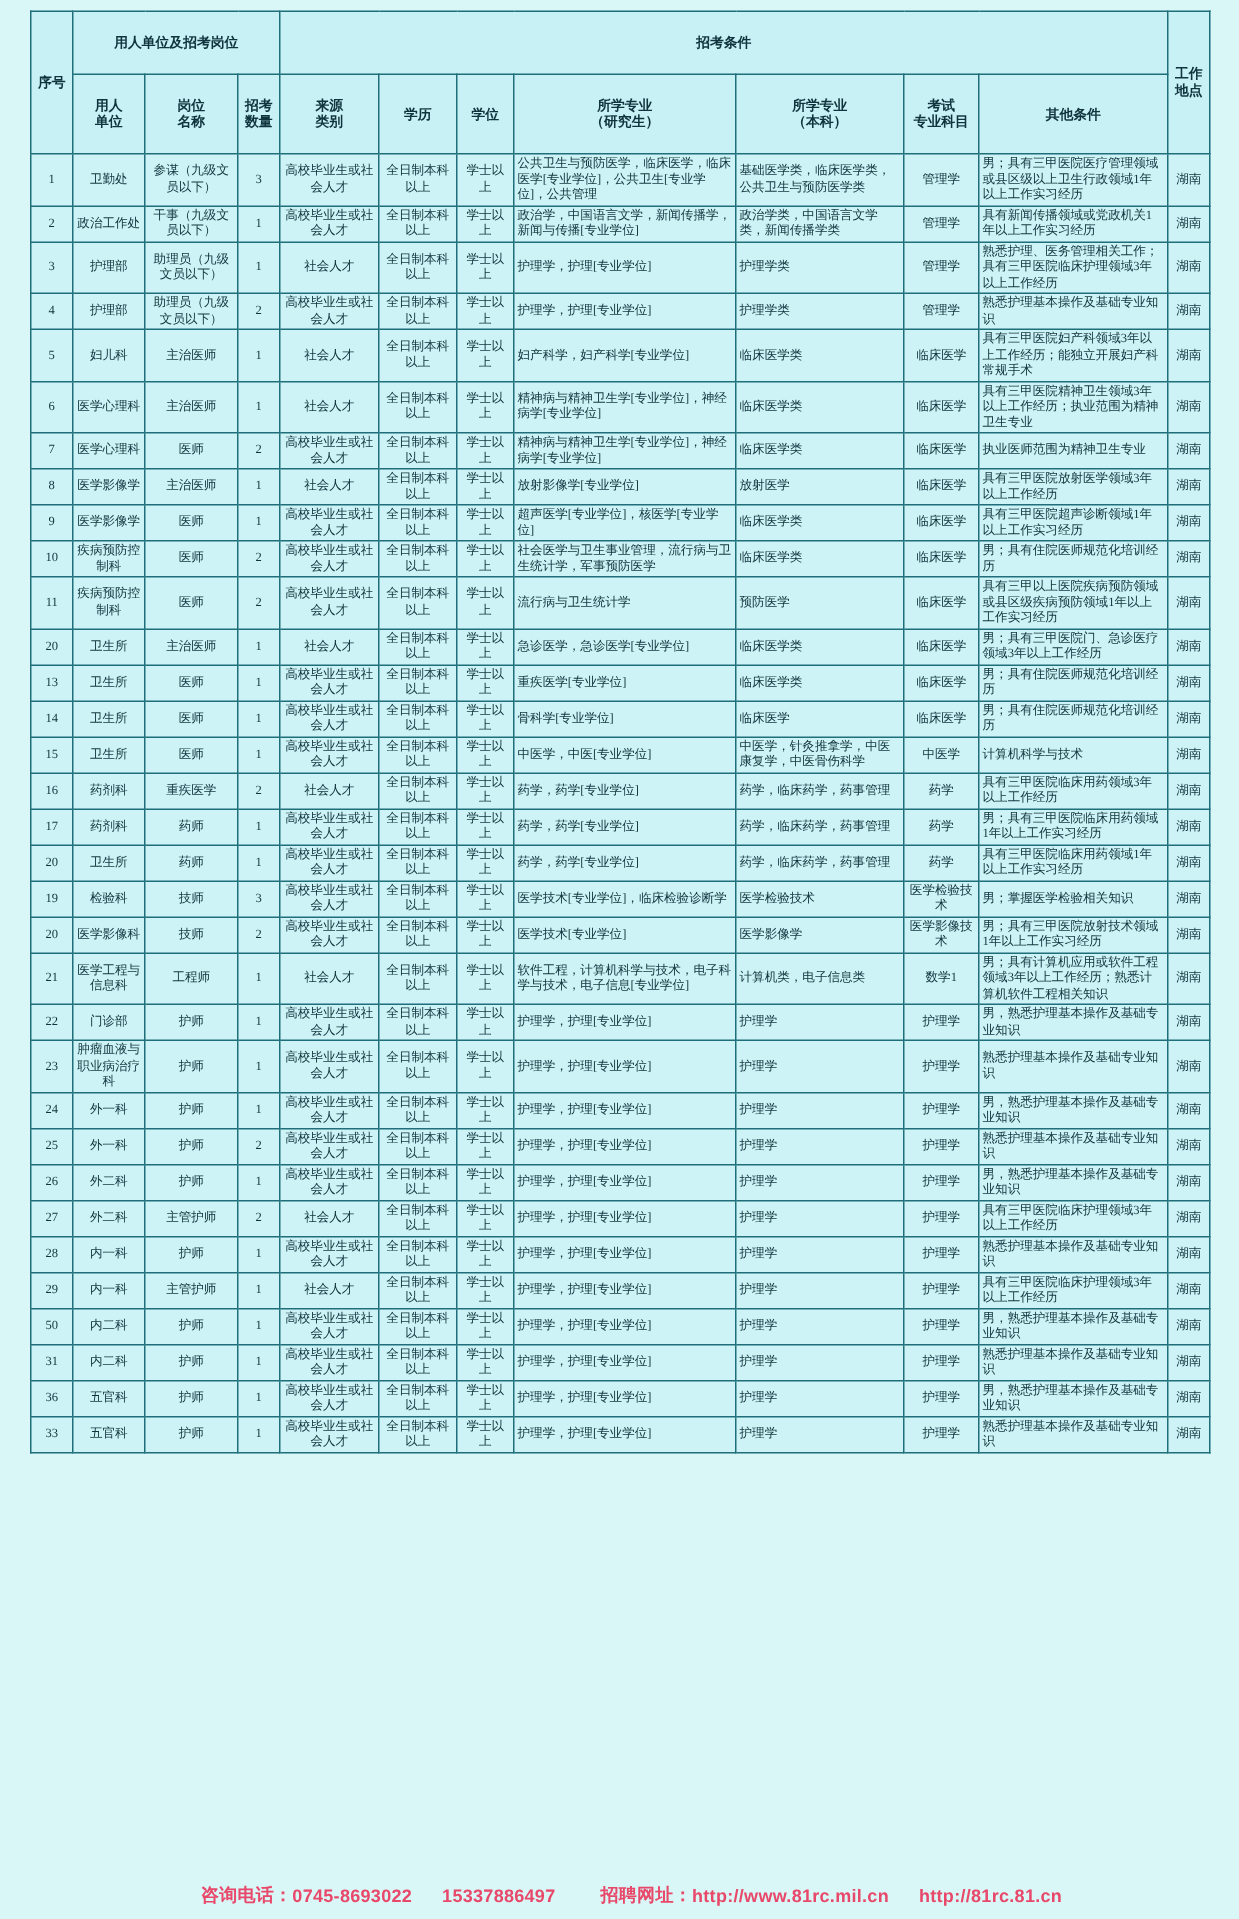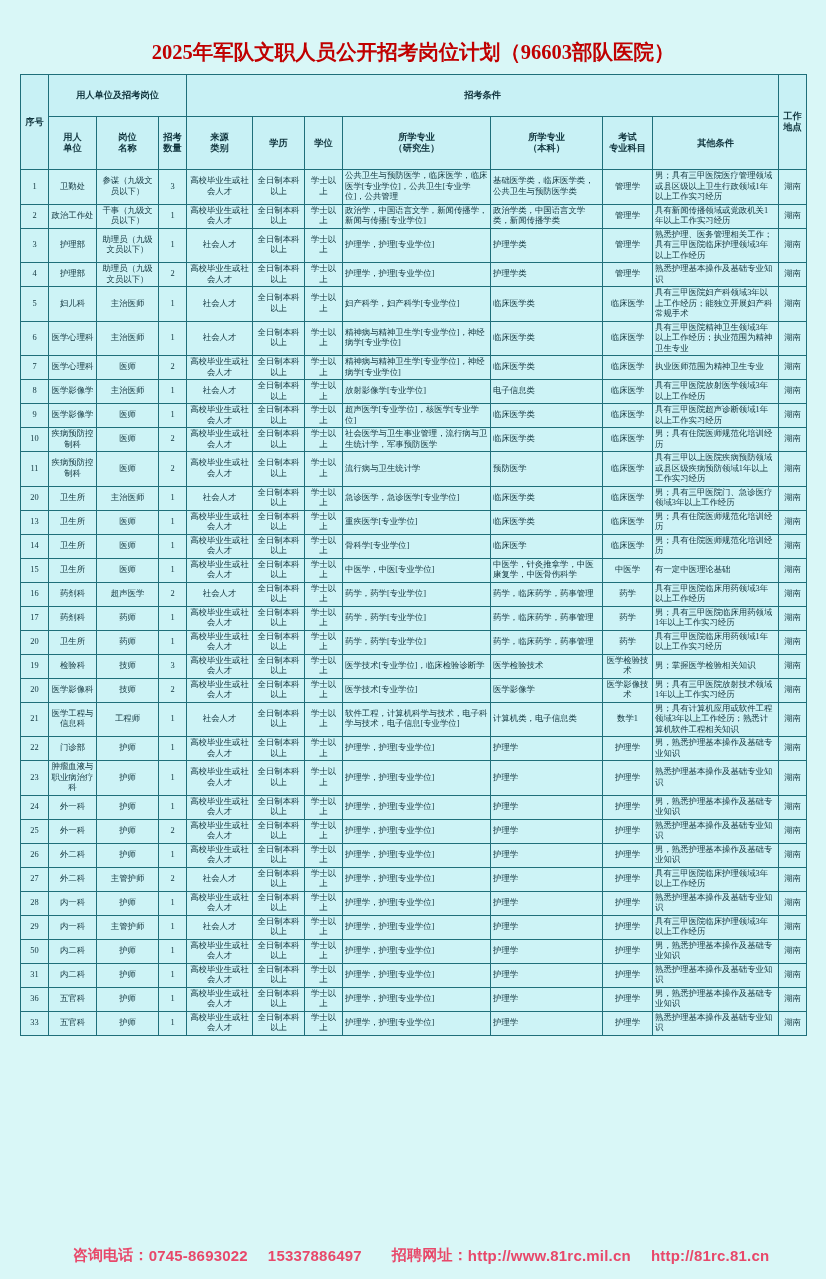--- a/index.html
+++ b/index.html
@@ -64,37 +64,36 @@
   td.l { text-align: left; padding-left: 3px; }
   td.num { text-align: center; font-size: 8.6px; }
   .footer {
     position: absolute;
     left: 0;
     right: 0;
     bottom: 14px;
     text-align: center;
     color: #e8486a;
     font-weight: bold;
-    font-size: 15px;
+    font-size: 12px;
     letter-spacing: 0.2px;
     white-space: nowrap;
     font-family: "Liberation Sans", sans-serif;
     padding-left: 16px;
   }
   .footer .seg { display: inline-block; vertical-align: middle; }
   .footer .gapL { margin-left: 20px; }
   .footer .gapXL { margin-left: 30px; }
   .footer .cn { font-family: "Liberation Serif", "DejaVu Serif", serif; }
 </style>
 </head>
 <body>
 
 <div class="page">
 
-  <div class="title">2025年军队文职人员公开招考岗位计划（96603部队医院）</div>
 
   <div class="table-wrap">
     <table class="plan">
       <colgroup>
         <col style="width:28px">
         <col style="width:48px">
         <col style="width:62px">
         <col style="width:28px">
         <col style="width:66px">
         <col style="width:52px">
@@ -234,21 +233,21 @@
           </tr>
           <tr>
             <td class="num">8</td>
             <td class="c">医学影像学</td>
             <td class="c">主治医师</td>
             <td class="num">1</td>
             <td class="c">社会人才</td>
             <td class="c">全日制本科以上</td>
             <td class="c">学士以上</td>
             <td class="l">放射影像学[专业学位]</td>
-            <td class="l">电子信息类</td>
+            <td class="l">放射医学</td>
             <td class="c">临床医学</td>
             <td class="l">具有三甲医院放射医学领域3年以上工作经历</td>
             <td class="c">湖南</td>
           </tr>
           <tr>
             <td class="num">9</td>
             <td class="c">医学影像学</td>
             <td class="c">医师</td>
             <td class="num">1</td>
             <td class="c">高校毕业生或社会人才</td>
@@ -334,27 +333,27 @@
             <td class="num">15</td>
             <td class="c">卫生所</td>
             <td class="c">医师</td>
             <td class="num">1</td>
             <td class="c">高校毕业生或社会人才</td>
             <td class="c">全日制本科以上</td>
             <td class="c">学士以上</td>
             <td class="l">中医学，中医[专业学位]</td>
             <td class="l">中医学，针灸推拿学，中医康复学，中医骨伤科学</td>
             <td class="c">中医学</td>
-            <td class="l">有一定中医理论基础</td>
+            <td class="l">计算机科学与技术</td>
             <td class="c">湖南</td>
           </tr>
           <tr>
             <td class="num">16</td>
             <td class="c">药剂科</td>
-            <td class="c">超声医学</td>
+            <td class="c">重疾医学</td>
             <td class="num">2</td>
             <td class="c">社会人才</td>
             <td class="c">全日制本科以上</td>
             <td class="c">学士以上</td>
             <td class="l">药学，药学[专业学位]</td>
             <td class="l">药学，临床药学，药事管理</td>
             <td class="c">药学</td>
             <td class="l">具有三甲医院临床用药领域3年以上工作经历</td>
             <td class="c">湖南</td>
           </tr>

